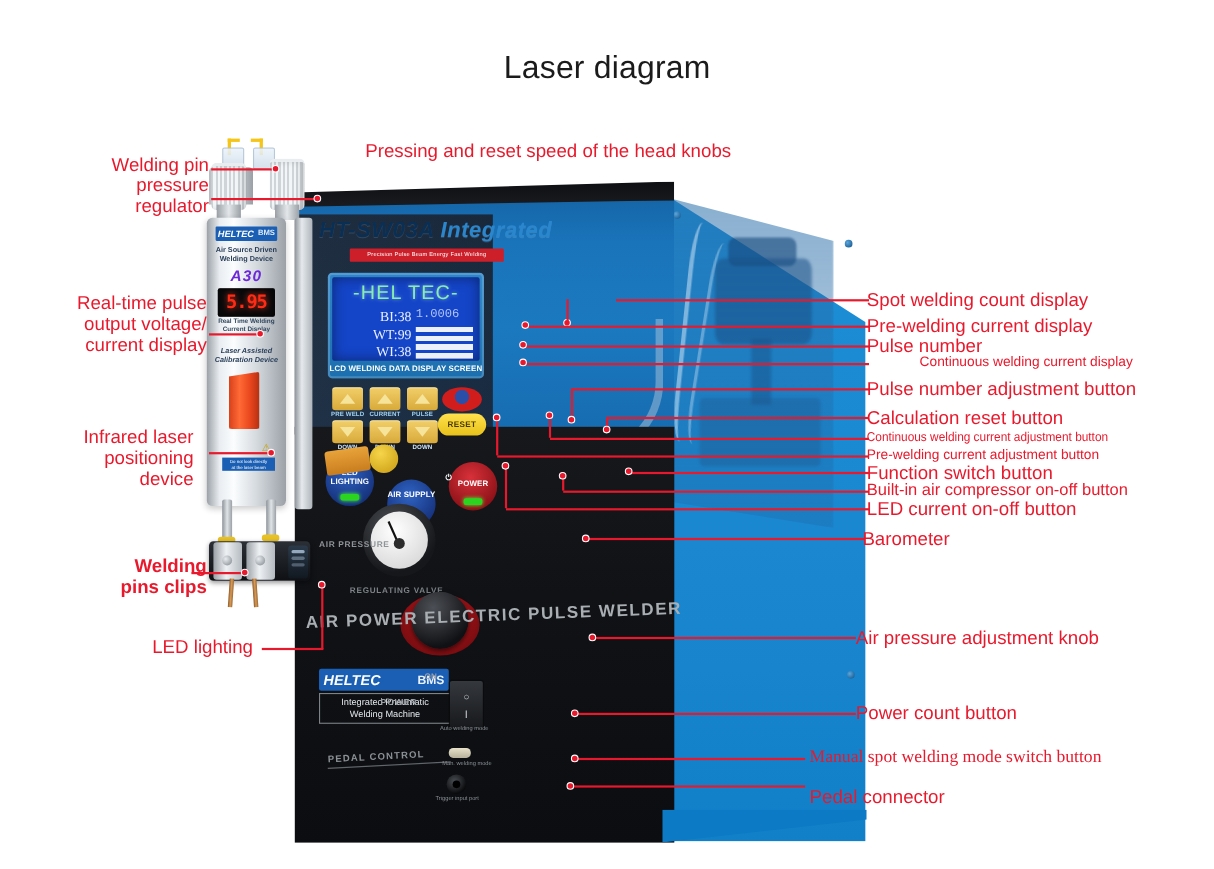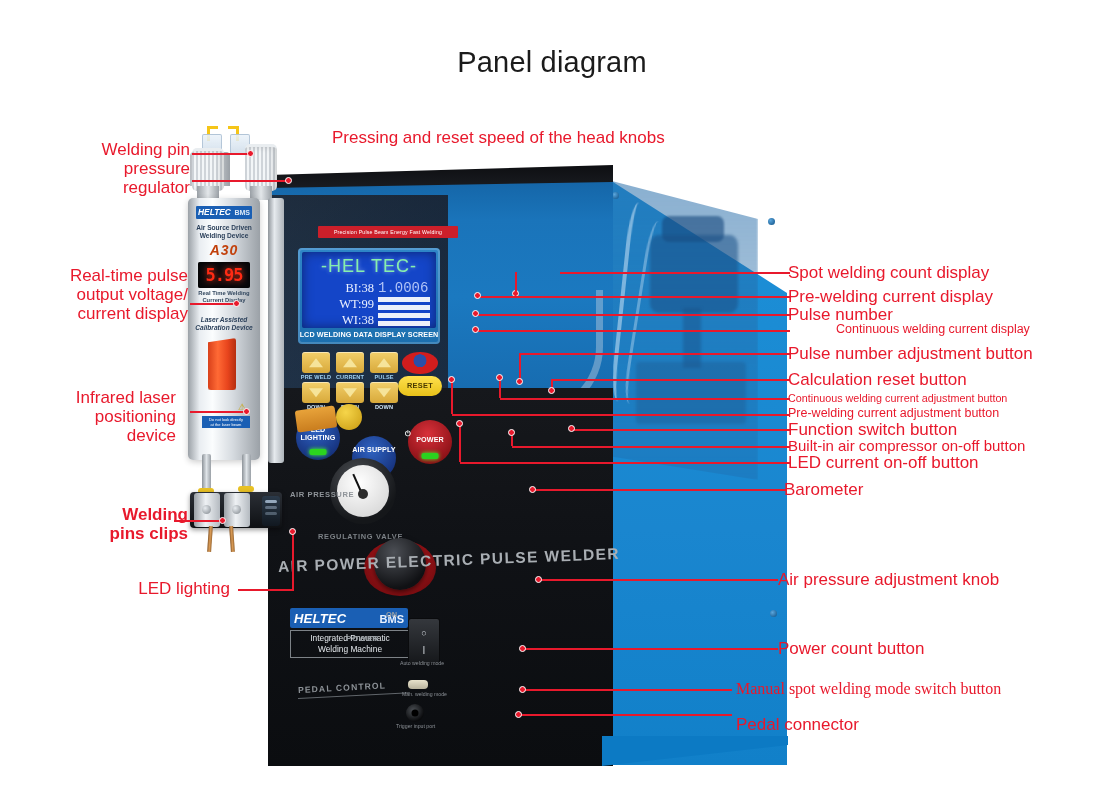--- a/index.html
+++ b/index.html
@@ -81,21 +81,21 @@
      box-shadow:inset 0 0 0 2px rgba(255,255,255,.18);}
   .lcd{position:absolute;left:152px;top:112px;width:134px;height:76px;
      background:#1445c8;border-radius:2px;overflow:hidden;
      box-shadow:inset 0 0 12px rgba(0,0,0,.45);}
   .lcd-head{position:absolute;left:0;top:4px;width:134px;text-align:center;
      font-size:18px;color:#86efac;letter-spacing:1px;font-weight:500;
      text-shadow:0 0 4px rgba(180,205,255,.7);}
   .lcd-rows{position:absolute;left:6px;top:28px;width:66px;color:#eaf0ff;
      font-size:12.5px;font-family:"Liberation Serif",serif;line-height:16px;text-align:right;}
   .lcd-rows div{height:16px;}
-  .lcd-num{position:absolute;left:76px;top:28px;font-size:14px;color:#ccd9ff;
+  .lcd-num{position:absolute;left:76px;top:28px;font-size:11px;color:#ccd9ff;
      font-family:"Liberation Mono",monospace;opacity:.85;}
   .lcd-bars{position:absolute;left:76px;top:44px;width:52px;height:30px;
      background:repeating-linear-gradient(0deg,#fff 0 5px,#1445c8 5px 8px);
      opacity:.92;}
   .lcd-cap{position:absolute;left:148px;top:190px;width:142px;text-align:center;
      font-size:7.2px;font-weight:700;color:#ffffff;letter-spacing:.1px;}
 
   
   .btn-arrow{position:absolute;width:28px;height:21px;border-radius:3px;
      background:linear-gradient(180deg,#f2cf6a,#d8a93a);
@@ -213,21 +213,21 @@
   .col{position:absolute;left:118px;top:58px;width:16px;height:265px;border-radius:3px;
      background:linear-gradient(90deg,#8f959b,#e6eaee 40%,#aeb4ba);}
   .head-logo{position:absolute;left:46px;top:66px;width:56px;height:13px;background:#1a5fb4;
      border-radius:1px;}
   .head-logo span{position:absolute;left:2px;top:1px;font-size:8.4px;font-weight:700;
      color:#fff;font-style:italic;}
   .head-logo b{position:absolute;right:2px;top:3px;font-size:7px;color:#dce9f8;}
   .head-t1{position:absolute;left:38px;top:84px;width:72px;text-align:center;
      font-size:6.6px;color:#2a3f59;font-weight:700;line-height:8px;}
   .head-a30{position:absolute;left:38px;top:102px;width:72px;text-align:center;
-     font-size:14px;font-weight:700;font-style:italic;color:#c2410c;letter-spacing:1px;}
+     font-size:14px;font-weight:700;font-style:italic;color:#6d28d9;letter-spacing:1px;}
   .head-lcd{position:absolute;left:48px;top:122px;width:52px;height:26px;border-radius:2px;
      background:#0a0a0c;box-shadow:inset 0 0 5px rgba(0,0,0,.9);}
   .head-lcd span{position:absolute;left:0;top:3px;width:52px;text-align:center;
      font-size:17px;font-weight:700;color:#ff2b14;font-family:"DejaVu Sans Mono",monospace;
      text-shadow:0 0 6px rgba(255,60,30,.85);letter-spacing:-1px;}
   .head-t2{position:absolute;left:38px;top:150px;width:72px;text-align:center;
      font-size:5.8px;color:#33485f;line-height:7px;font-weight:700;}
   .head-t3{position:absolute;left:38px;top:176px;width:72px;text-align:center;
      font-size:6.6px;color:#2a3f59;line-height:8.4px;font-style:italic;font-weight:700;}
   .laser{position:absolute;left:58px;top:198px;width:28px;height:52px;border-radius:3px;
@@ -264,21 +264,21 @@
      border:7px solid rgba(185,205,225,.45);border-radius:0 0 70px 0;
      border-top:none;border-left:none;filter:blur(.4px);}
   .orange-b{position:absolute;left:146px;top:268px;width:40px;height:22px;border-radius:3px;
      background:linear-gradient(180deg,#e8a33a,#c97d1e);transform:rotate(-8deg);}
   .yellow-b{position:absolute;left:186px;top:264px;width:26px;height:26px;border-radius:50%;
      background:radial-gradient(circle at 38% 32%,#f6d54a,#c89a10);}
 </style>
 </head>
 <body>
 
-<div id="page-title">Panel diagram</div>
+<div id="page-title">Laser diagram</div>
 
 <div id="photo">
 
   <div class="side-panel"></div>
   <div class="side-inner"></div>
   <div class="comp-cap"></div>
   <div class="comp-body"></div>
   <div class="comp-stem"></div>
   <div class="comp-base"></div>
   <div class="tube"></div>
@@ -288,20 +288,24 @@
   <div class="scr" style="left:620px;top:470px;"></div>
 
   <div class="deck"></div>
   <div class="face-blue"></div>
   <div class="dark-bg"></div>
   <div class="glass"></div>
   <div class="hose"></div>
   <div class="face-black"></div>
   <div class="bevel"></div>
 
+  <div class="model">
+    <span>HT-SW03A</span>
+    <span class="int">Integrated</span>
+  </div>
   <div class="tagline">Precision Pulse Beam Energy Fast Welding</div>
 
   <div class="lcd-bezel"></div>
   <div class="lcd">
     <div class="lcd-head">-HEL TEC-</div>
     <div class="lcd-rows">
       <div>BI:38</div>
       <div>WT:99</div>
       <div>WI:38</div>
     </div>

